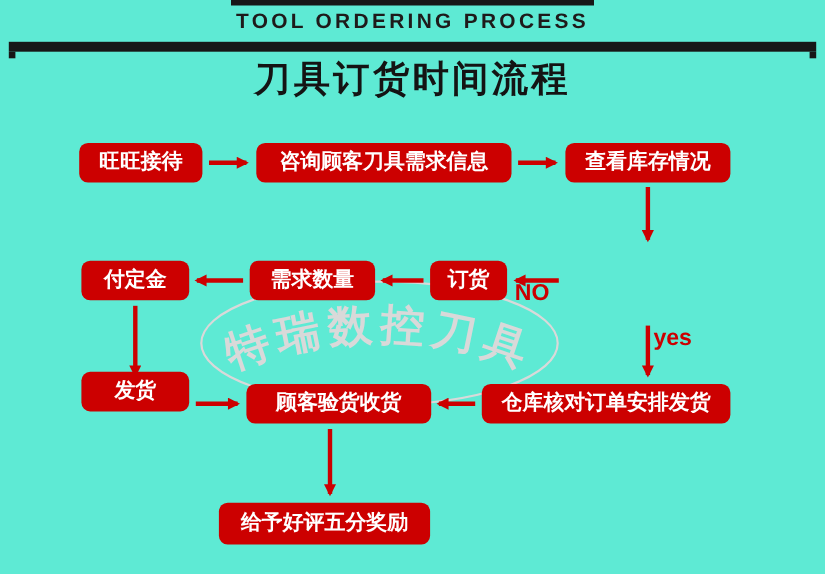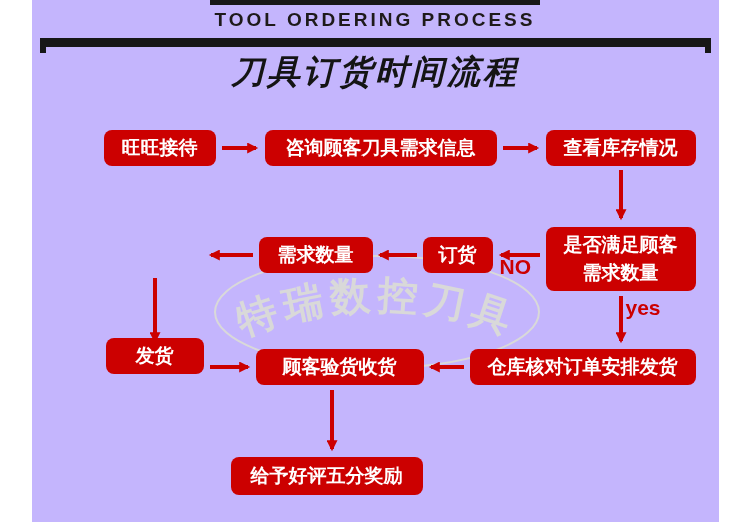--- a/index.html
+++ b/index.html
@@ -3,25 +3,25 @@
 <meta charset="utf-8">
 <style>
   :root{
     --box-red:#cc0000;
     --arrow-red:#cc0000;
     --watermark-gray:#d9d9d9;
   }
   html,body{margin:0;padding:0;background:#ffffff;}
   .page{
     position:relative;
-    width:687px;height:522px;
+    width:750px;height:522px;
     margin:0 auto;
     font-family:"Liberation Sans", sans-serif;
     overflow:hidden;
-    background:#c4b5fd;
+    background:#5eead4;
   }
   
   .top-bar{
     position:absolute;top:0;left:50%;transform:translateX(-50%);
     width:330px;height:5px;background:#171717;
   }
   .header-title{
     position:absolute;top:9px;left:0;right:0;
     text-align:center;
     font-size:19px;font-weight:bold;letter-spacing:3px;
@@ -34,21 +34,20 @@
     position:absolute;top:47px;width:6px;height:6px;background:#171717;
   }
   .bar-tick.left{left:8px;}
   .bar-tick.right{right:8px;}
   
   .page-title{
     position:absolute;top:50px;left:0;right:0;margin:0;
     text-align:center;
     font-size:33px;font-weight:bold;letter-spacing:3px;
     color:#141414;
-    font-style:italic;
   }
   
   .watermark{
     position:absolute;left:0;top:0;width:750px;height:522px;
     z-index:0;pointer-events:none;
   }
   .wm-ellipse{fill:none;stroke:var(--watermark-gray);stroke-width:2;}
   .wm-text{
     font-family:"Liberation Sans", sans-serif;
     font-size:40px;font-weight:bold;letter-spacing:6px;
@@ -135,29 +134,28 @@
 
   <div class="node n-reception">
     <span>旺旺接待</span>
   </div>
   <div class="node n-inquiry">
     <span>咨询顾客刀具需求信息</span>
   </div>
   <div class="node n-check-stock">
     <span>查看库存情况</span>
   </div>
-  <div class="node n-stock-q">
-    <span>是否满足顾客</span>
-    <span>需求数量</span>
-  </div>
   <div class="node n-order">
     <span>订货</span>
   </div>
   <div class="node n-cycle">
     <span>需求数量</span>
+  </div>
+  <div class="node n-deposit">
+    <span>付定金</span>
   </div>
   <div class="node n-ship">
     <span>发货</span>
   </div>
   <div class="node n-warehouse">
     <span>仓库核对订单安排发货</span>
   </div>
   <div class="node n-inspect">
     <span>顾客验货收货</span>
   </div>

